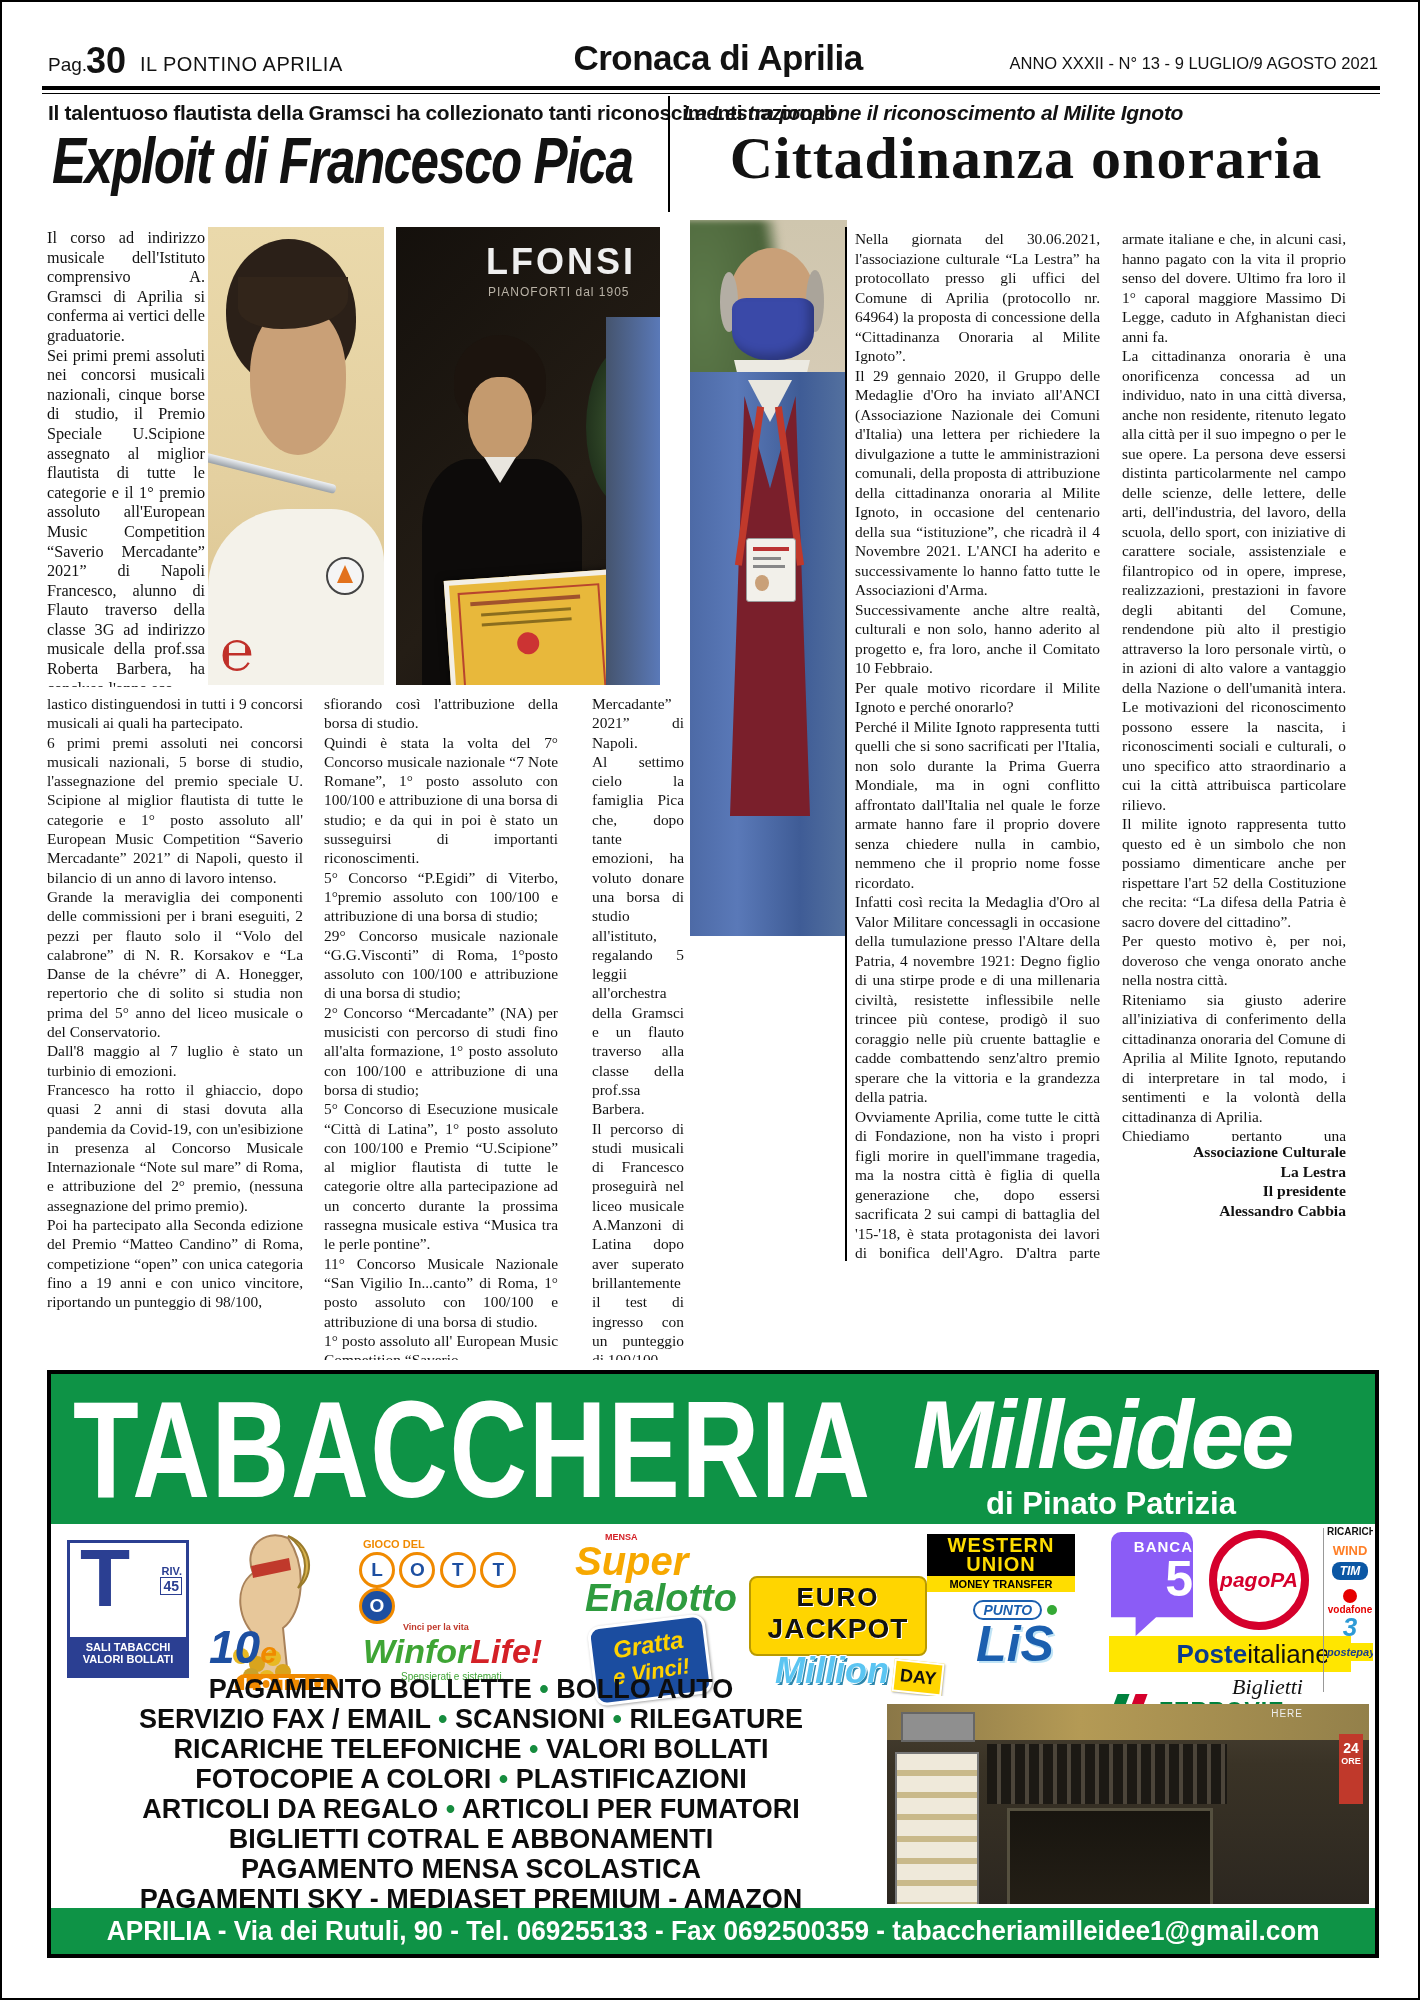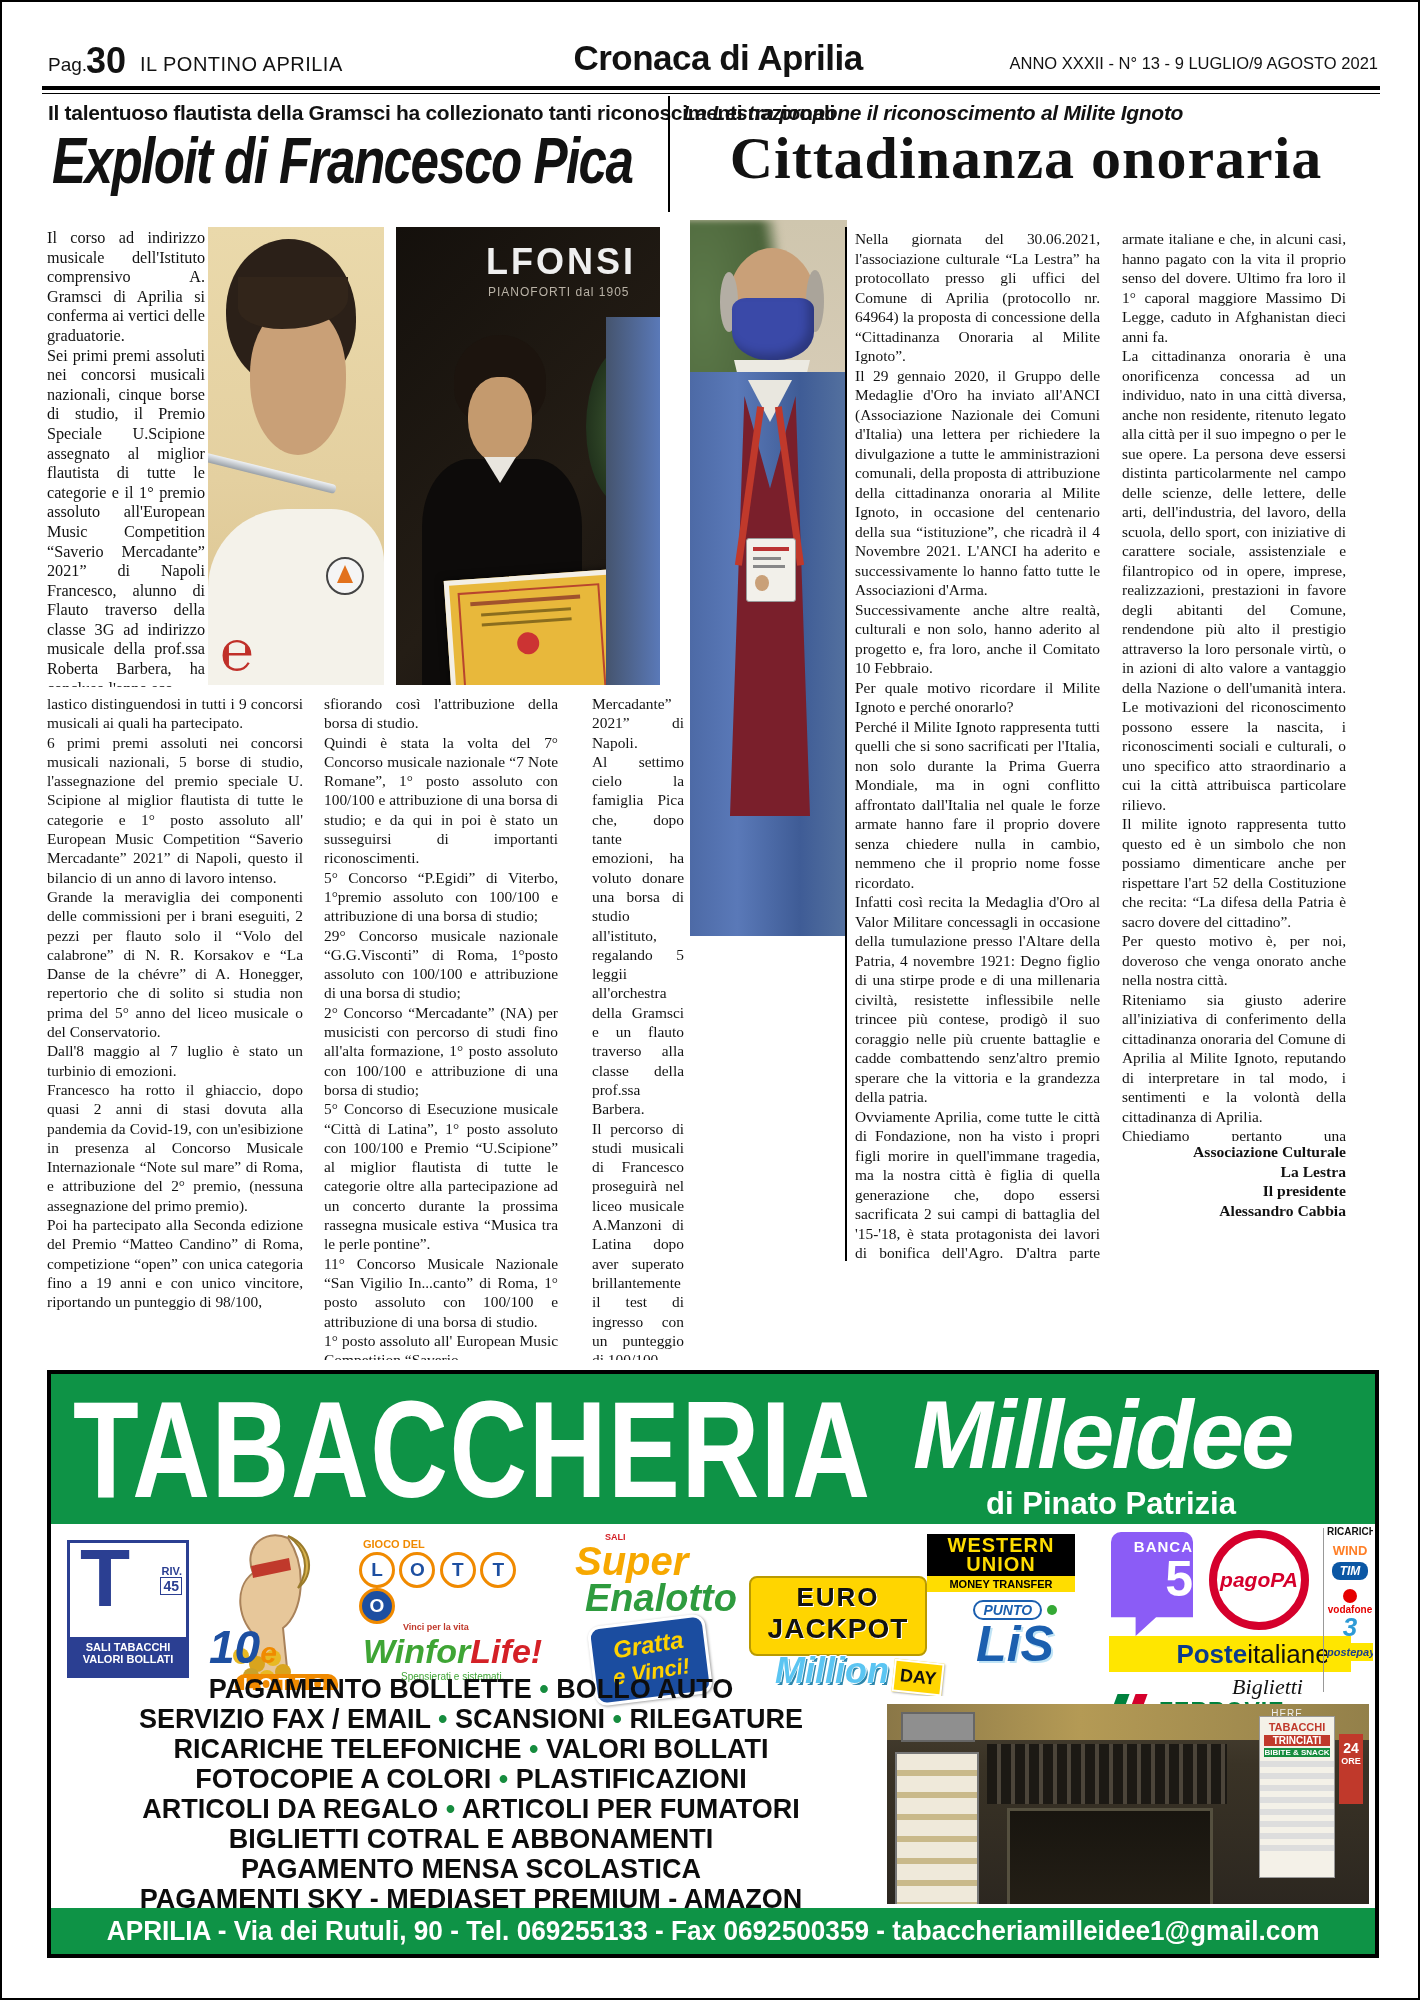--- a/index.html
+++ b/index.html
@@ -192,21 +192,21 @@
         <div style="font-size:17px;font-weight:bold;color:#fff;background:#f08a00;display:inline-block;padding:1px 8px;border-radius:10px;letter-spacing:6px;margin-left:26px;">LOTTO</div>
       </div>
 
       <div class="logo sans" style="left:312px;top:98px;width:210px;height:66px;">
         <div style="font-size:9px;color:#c0392b;font-weight:bold;margin-left:40px;">Vinci per la vita</div>
         <span style="font-size:34px;font-weight:bold;font-style:italic;color:#3fa535;">Winfor</span><span style="font-size:34px;font-weight:bold;font-style:italic;color:#d42127;">Life!</span>
         <div style="font-size:10px;color:#3fa535;margin-left:38px;">Spensierati e sistemati.</div>
       </div>
 
       <div class="logo sans" style="left:524px;top:8px;width:210px;height:100px;">
-        <div style="font-size:9px;color:#d42127;font-weight:bold;margin-left:30px;">SALI</div>
+        <div style="font-size:9px;color:#d42127;font-weight:bold;margin-left:30px;">MENSA</div>
         <div style="font-size:40px;font-weight:bold;font-style:italic;color:#f7a800;line-height:38px;">Super</div>
         <div style="font-size:38px;font-weight:bold;font-style:italic;color:#2e9b3e;line-height:36px;margin-left:10px;">Enalotto</div>
       </div>
 
       <div class="logo sans" style="left:540px;top:96px;width:112px;height:74px;background:#1b4da0;border-radius:12px;transform:rotate(-7deg);border:3px solid #fff;box-shadow:1px 1px 3px rgba(0,0,0,.4);text-align:center;color:#ffd200;font-weight:bold;font-style:italic;">
         <div style="font-size:24px;margin-top:8px;transform:rotate(-2deg);">Gratta</div>
         <div style="font-size:22px;transform:rotate(-2deg);">e Vinci!</div>
       </div>
 
       <div class="logo sans" style="left:698px;top:52px;width:174px;height:76px;background:#ffd500;border:2px solid #b99a00;border-radius:8px;text-align:center;">
@@ -284,26 +284,20 @@
       <div class="svc-line" style="font-size:27px;line-height:30px;">PAGAMENTI SKY - MEDIASET PREMIUM - AMAZON</div>
     </div>
 
     <div class="photo" style="left:836px;top:330px;width:482px;height:200px;background:linear-gradient(180deg,#4a4234 0%,#3a3326 30%,#2c2720 100%);">
       <div style="position:absolute;left:0;top:0;width:100%;height:36px;background:linear-gradient(90deg,#8a7747,#b49a55 40%,#93804a);"></div>
       <div class="sans" style="position:absolute;right:66px;top:4px;color:#eee;font-size:10px;letter-spacing:1px;">HERE</div>
       <div style="position:absolute;left:14px;top:8px;width:70px;height:26px;background:#8f8f8f;border:2px solid #666;"></div>
       <div style="position:absolute;left:100px;top:40px;width:240px;height:60px;background:repeating-linear-gradient(90deg,#1c1914 0 10px,#4c453a 10px 14px),#26211a;"></div>
       <div style="position:absolute;left:120px;top:104px;width:200px;height:96px;background:linear-gradient(180deg,#18150f,#241f16);border:3px solid #55503f;"></div>
       <div style="position:absolute;left:8px;top:48px;width:80px;height:150px;background:repeating-linear-gradient(180deg,#efe9da 0 16px,#c9b98a 16px 22px);border:2px solid #777;"></div>
-      <div class="sans" style="position:absolute;right:34px;top:12px;width:74px;height:160px;background:#f4f1e8;border:1px solid #999;text-align:center;overflow:hidden;">
-        <div style="font-size:11px;font-weight:bold;color:#c0392b;margin-top:4px;">TABACCHI</div>
-        <div style="font-size:10px;font-weight:bold;color:#fff;background:#c0392b;margin:2px 4px;">TRINCIATI</div>
-        <div style="font-size:8px;font-weight:bold;color:#fff;background:#168c3e;margin:0 4px;">BIBITE &amp; SNACK</div>
-        <div style="margin-top:4px;height:90px;background:repeating-linear-gradient(180deg,#ddd 0 6px,#f4f1e8 6px 12px);"></div>
-      </div>
       <div class="sans" style="position:absolute;right:6px;top:30px;width:24px;height:70px;background:#c0392b;color:#fff;text-align:center;">
         <div style="font-size:14px;font-weight:bold;margin-top:6px;">24</div>
         <div style="font-size:9px;font-weight:bold;">ORE</div>
       </div>
     </div>
 
     <div class="abs sans" style="left:0;top:534px;width:1324px;height:46px;background:#0E9346;color:#fff;text-align:center;">
       <span style="display:inline-block;font-size:27px;font-weight:bold;line-height:46px;white-space:nowrap;transform:scaleX(.97);">APRILIA - Via dei Rutuli, 90 - Tel. 069255133 - Fax 0692500359 - tabaccheriamilleidee1@gmail.com</span>
     </div>
   </div>

